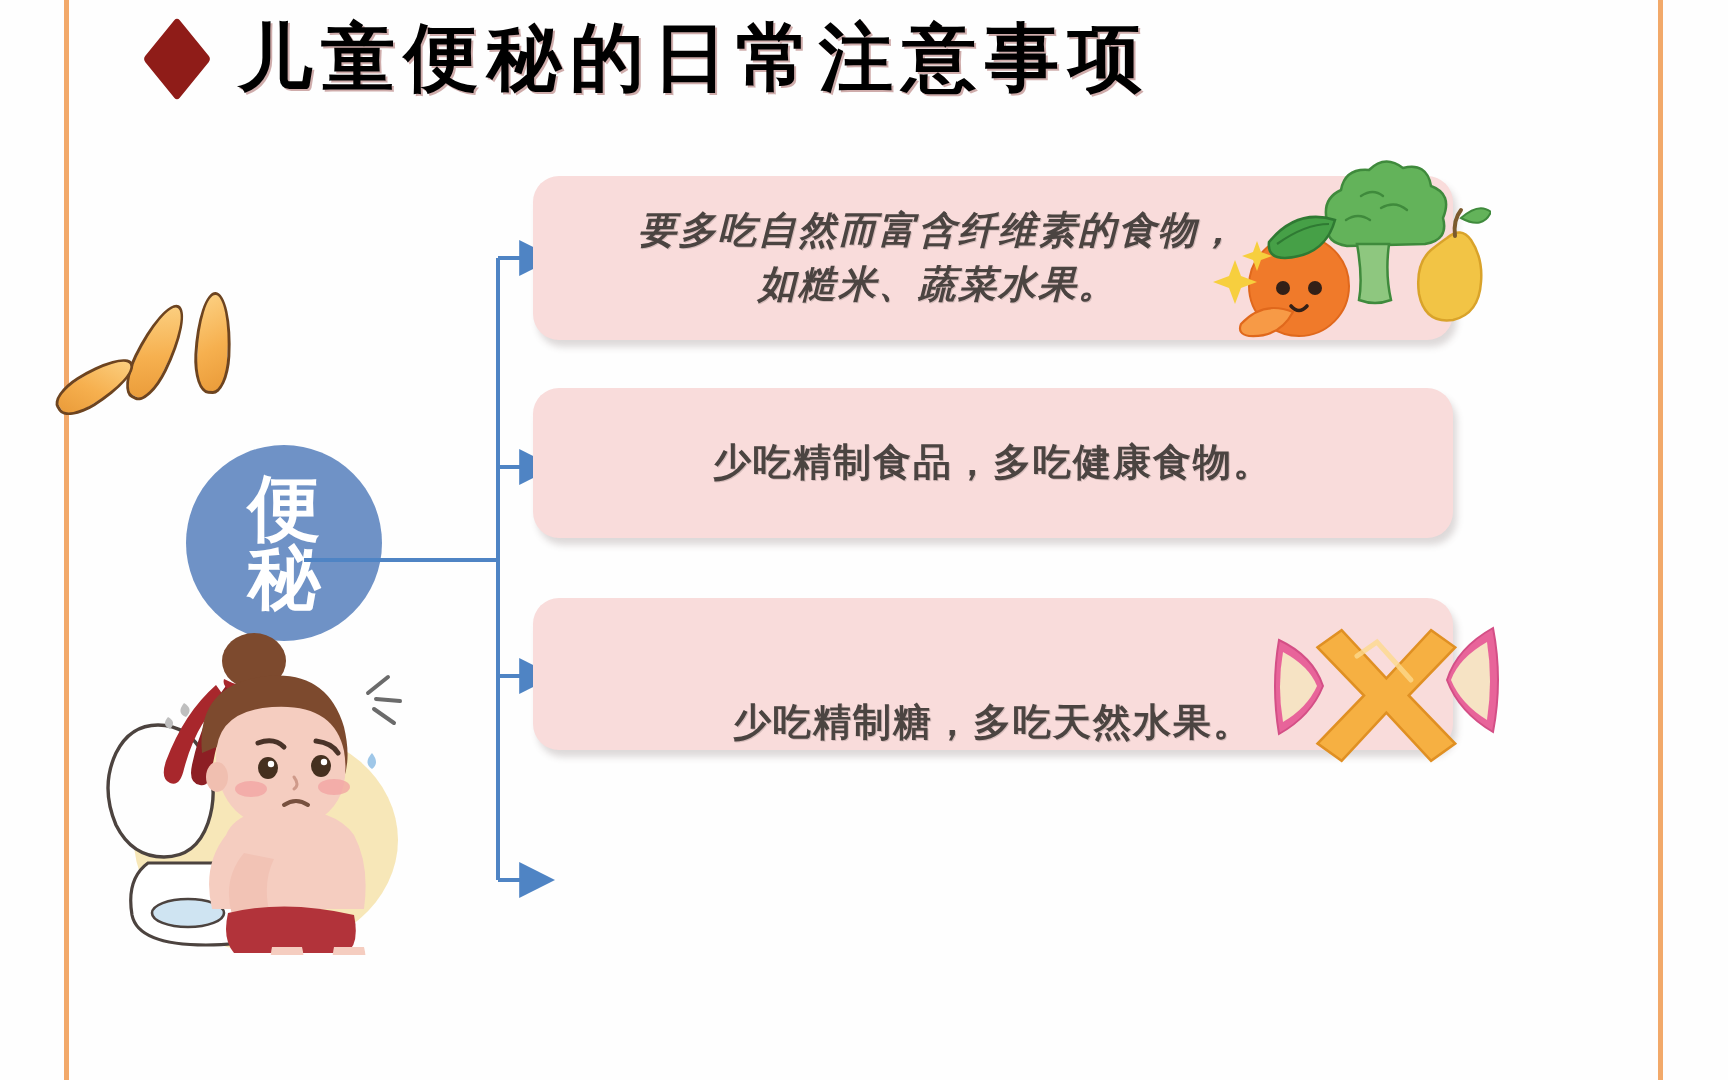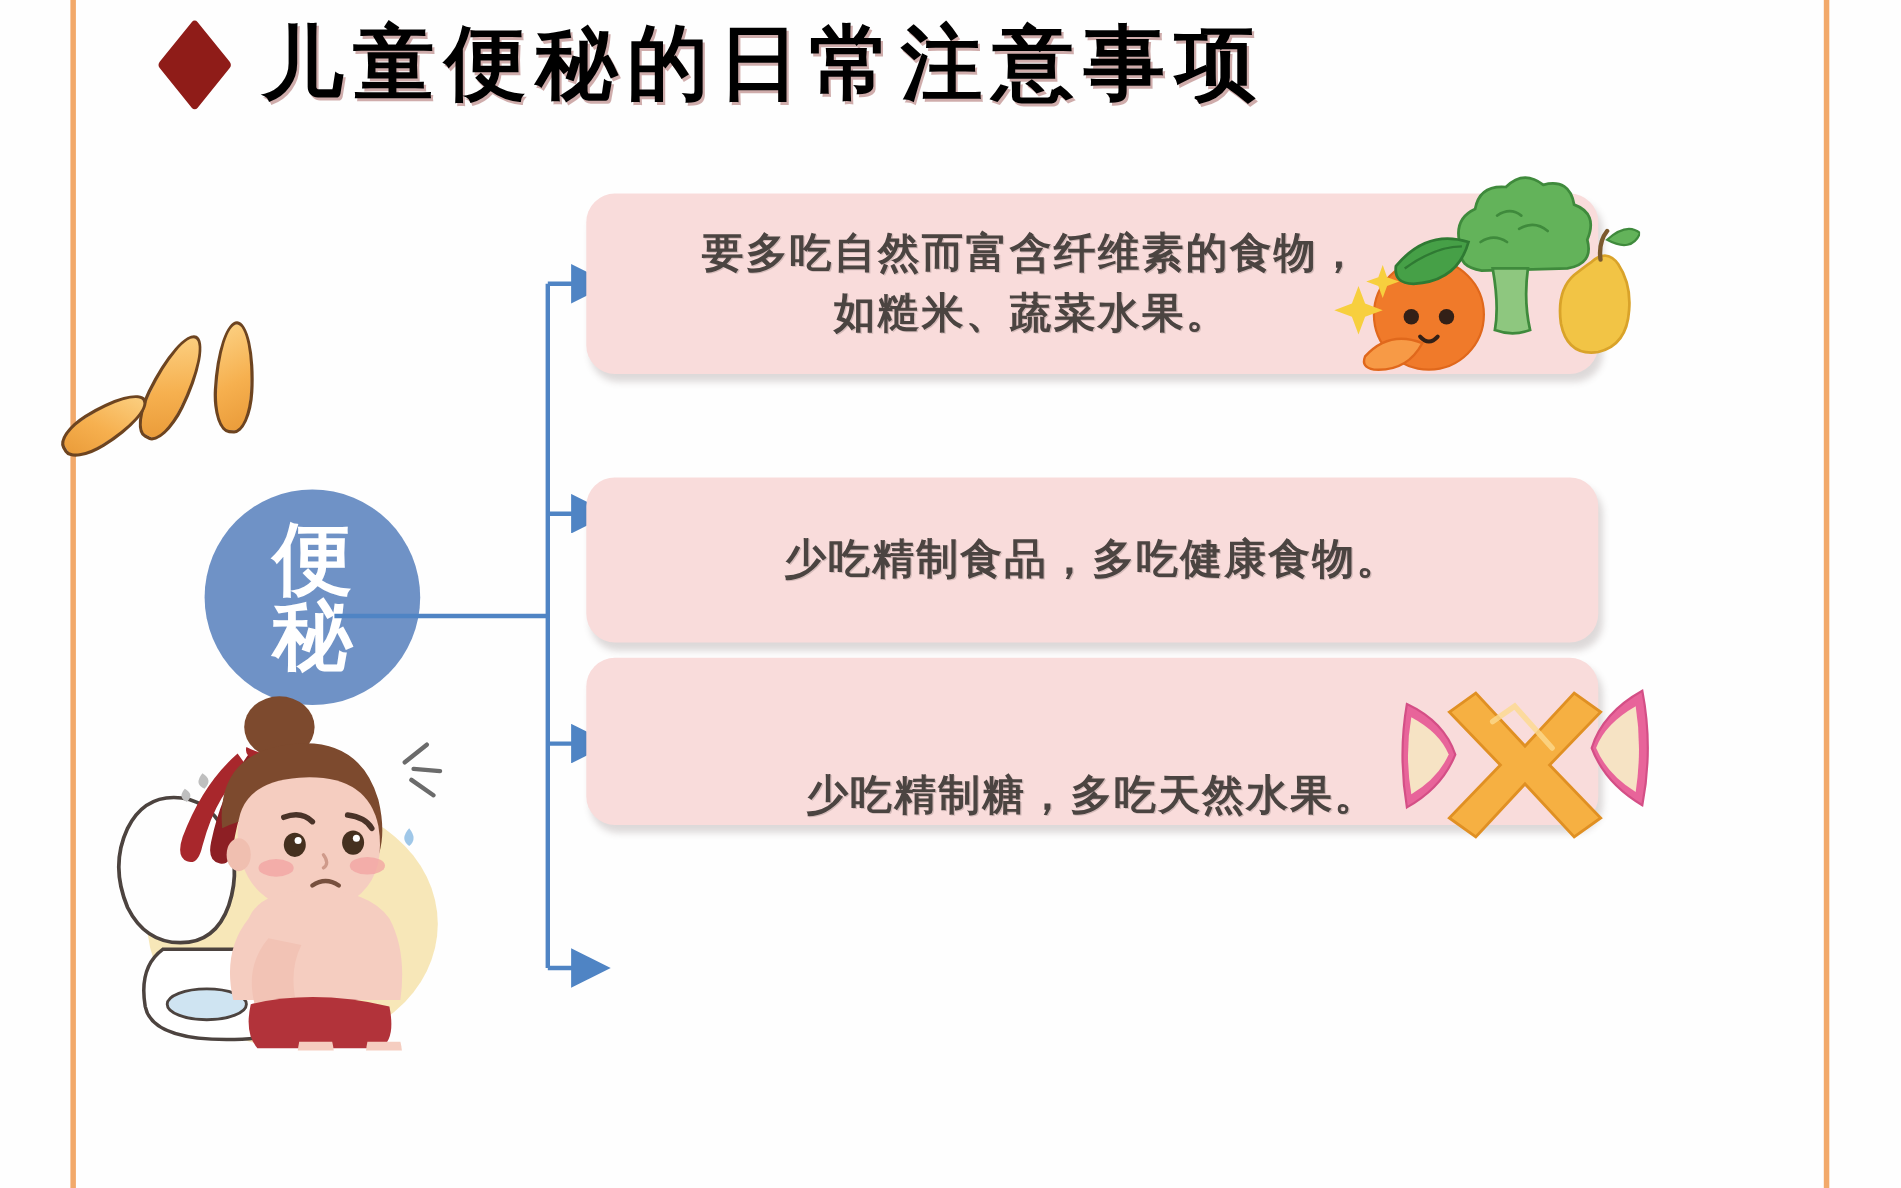--- a/index.html
+++ b/index.html
@@ -129,22 +129,22 @@
     left: 533px;
     width: 920px;
     background: #f9dcdb;
     border-radius: 26px;
     box-shadow: 4px 7px 7px rgba(90,70,70,.20);
     display: flex;
     align-items: center;
     justify-content: center;
     overflow: visible;
   }
-  #card-1 { top: 176px; height: 164px; }
-  #card-2 { top: 388px; height: 150px; margin-top: 46px; }
+  #card-1 { top: 176px; height: 164px; font-style: italic; }
+  #card-2 { top: 388px; height: 150px; }
   #card-3 { top: 598px; height: 152px; align-items: flex-end; }
   #card-4 { top: 808px; height: 160px; }
 
   .card-text {
     position: relative;
     z-index: 2;
     text-align: center;
     font-size: 38px;
     font-weight: 700;
     line-height: 1.42;

